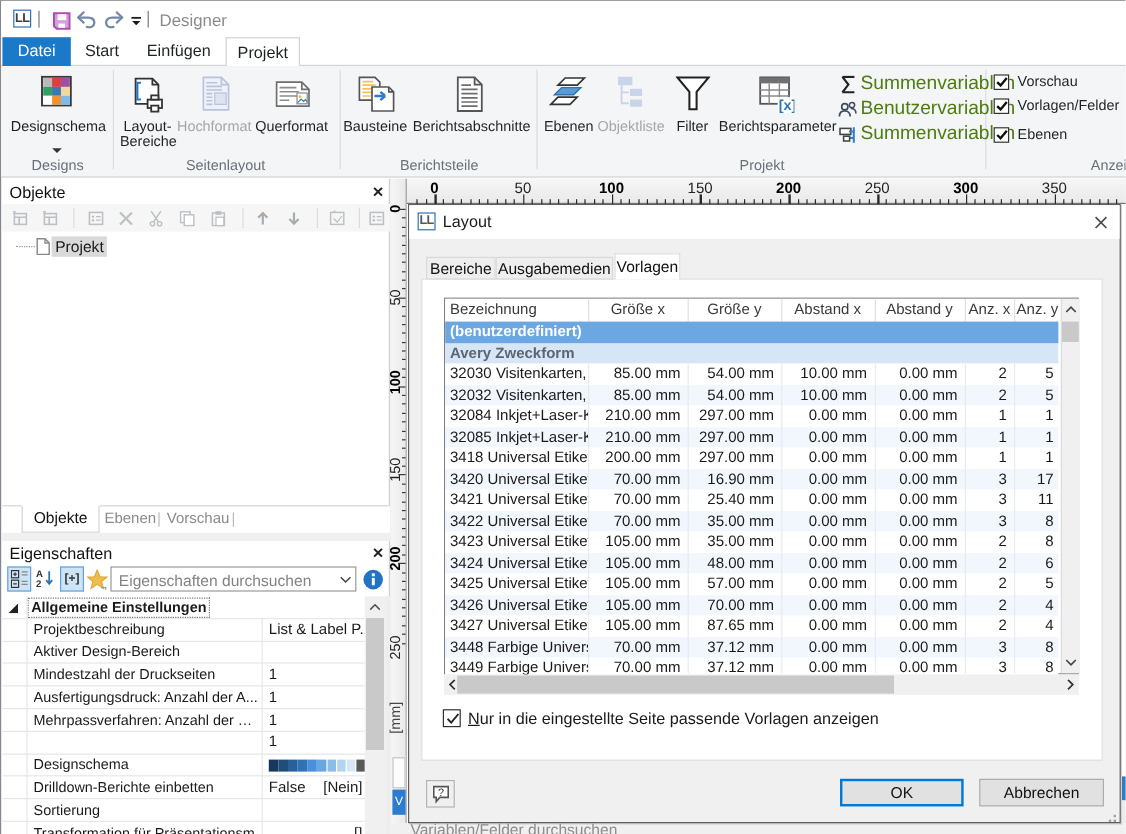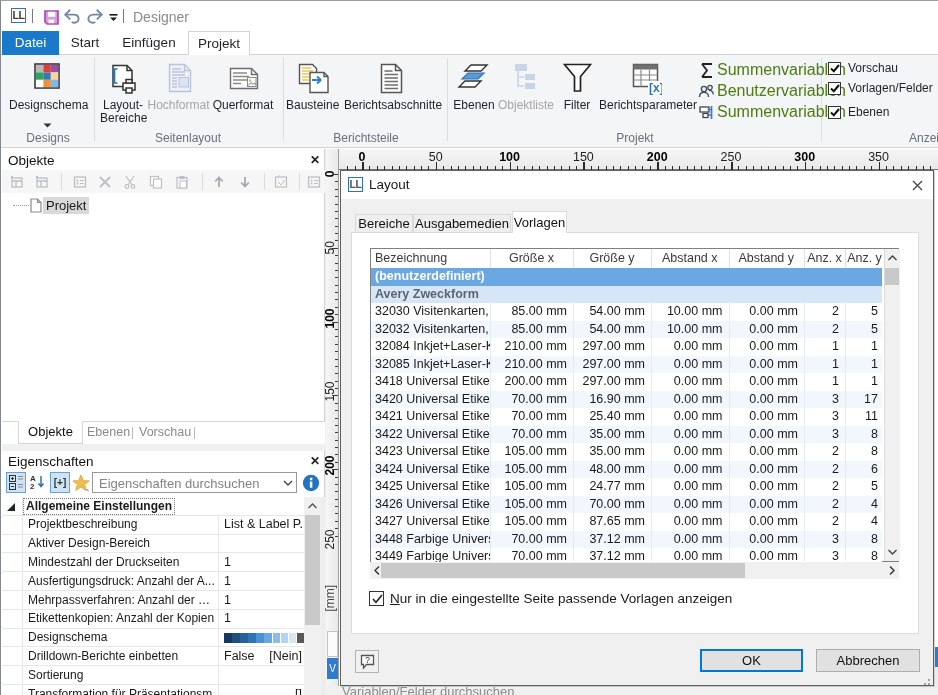--- a/index.html
+++ b/index.html
@@ -406,21 +406,20 @@
         </div>
         <div class="pgrow" style="top:121.2px">
           <div class="pgname">Ausfertigungsdruck: Anzahl der A...</div>
           <div class="pgval">1</div>
         </div>
         <div class="pgrow" style="top:140px">
           <div class="pgname">Mehrpassverfahren: Anzahl der Du...</div>
           <div class="pgval">1</div>
         </div>
         <div class="pgrow" style="top:158.8px">
-          <div class="pgname">Etikettenkopien: Anzahl der Kopien</div>
           <div class="pgval">1</div>
         </div>
         <div class="pgrow" style="top:177.6px">
           <div class="pgname">Designschema</div>
           <div style="position:absolute;left:222px;top:4.8px;height:9.5px;display:flex">
             <div style="width:7.6px;height:9.5px;background:#17375e;margin-right:0.5px"></div>
             <div style="width:7.6px;height:9.5px;background:#1f4e79;margin-right:0.5px"></div>
             <div style="width:7.6px;height:9.5px;background:#2a6099;margin-right:0.5px"></div>
             <div style="width:7.6px;height:9.5px;background:#2e74b5;margin-right:0.5px"></div>
             <div style="width:7.6px;height:9.5px;background:#4a90d9;margin-right:0.5px"></div>
@@ -733,21 +732,21 @@
             <div class="tcell" style="left:119px;width:77px">105.00 mm</div>
             <div class="tcell" style="left:202px;width:72px">48.00 mm</div>
             <div class="tcell" style="left:280px;width:71.5px">0.00 mm</div>
             <div class="tcell" style="left:357.5px;width:69.5px">0.00 mm</div>
             <div class="tcell" style="left:433px;width:35px">2</div>
             <div class="tcell" style="left:474px;width:33px">6</div>
           </div>
           <div class="trow" style="top:229px;background:#fff">
             <div style="position:absolute;left:4px;top:0;width:115px;overflow:hidden">3425 Universal Etikette</div>
             <div class="tcell" style="left:119px;width:77px">105.00 mm</div>
-            <div class="tcell" style="left:202px;width:72px">24.77 mm</div>
+            <div class="tcell" style="left:202px;width:72px">57.00 mm</div>
             <div class="tcell" style="left:280px;width:71.5px">0.00 mm</div>
             <div class="tcell" style="left:357.5px;width:69.5px">0.00 mm</div>
             <div class="tcell" style="left:433px;width:35px">2</div>
             <div class="tcell" style="left:474px;width:33px">5</div>
           </div>
           <div class="trow" style="top:246.5px;background:#f2f7fd">
             <div style="position:absolute;left:4px;top:0;width:115px;overflow:hidden">3426 Universal Etikette</div>
             <div class="tcell" style="left:119px;width:77px">105.00 mm</div>
             <div class="tcell" style="left:202px;width:72px">70.00 mm</div>
             <div class="tcell" style="left:280px;width:71.5px">0.00 mm</div>

